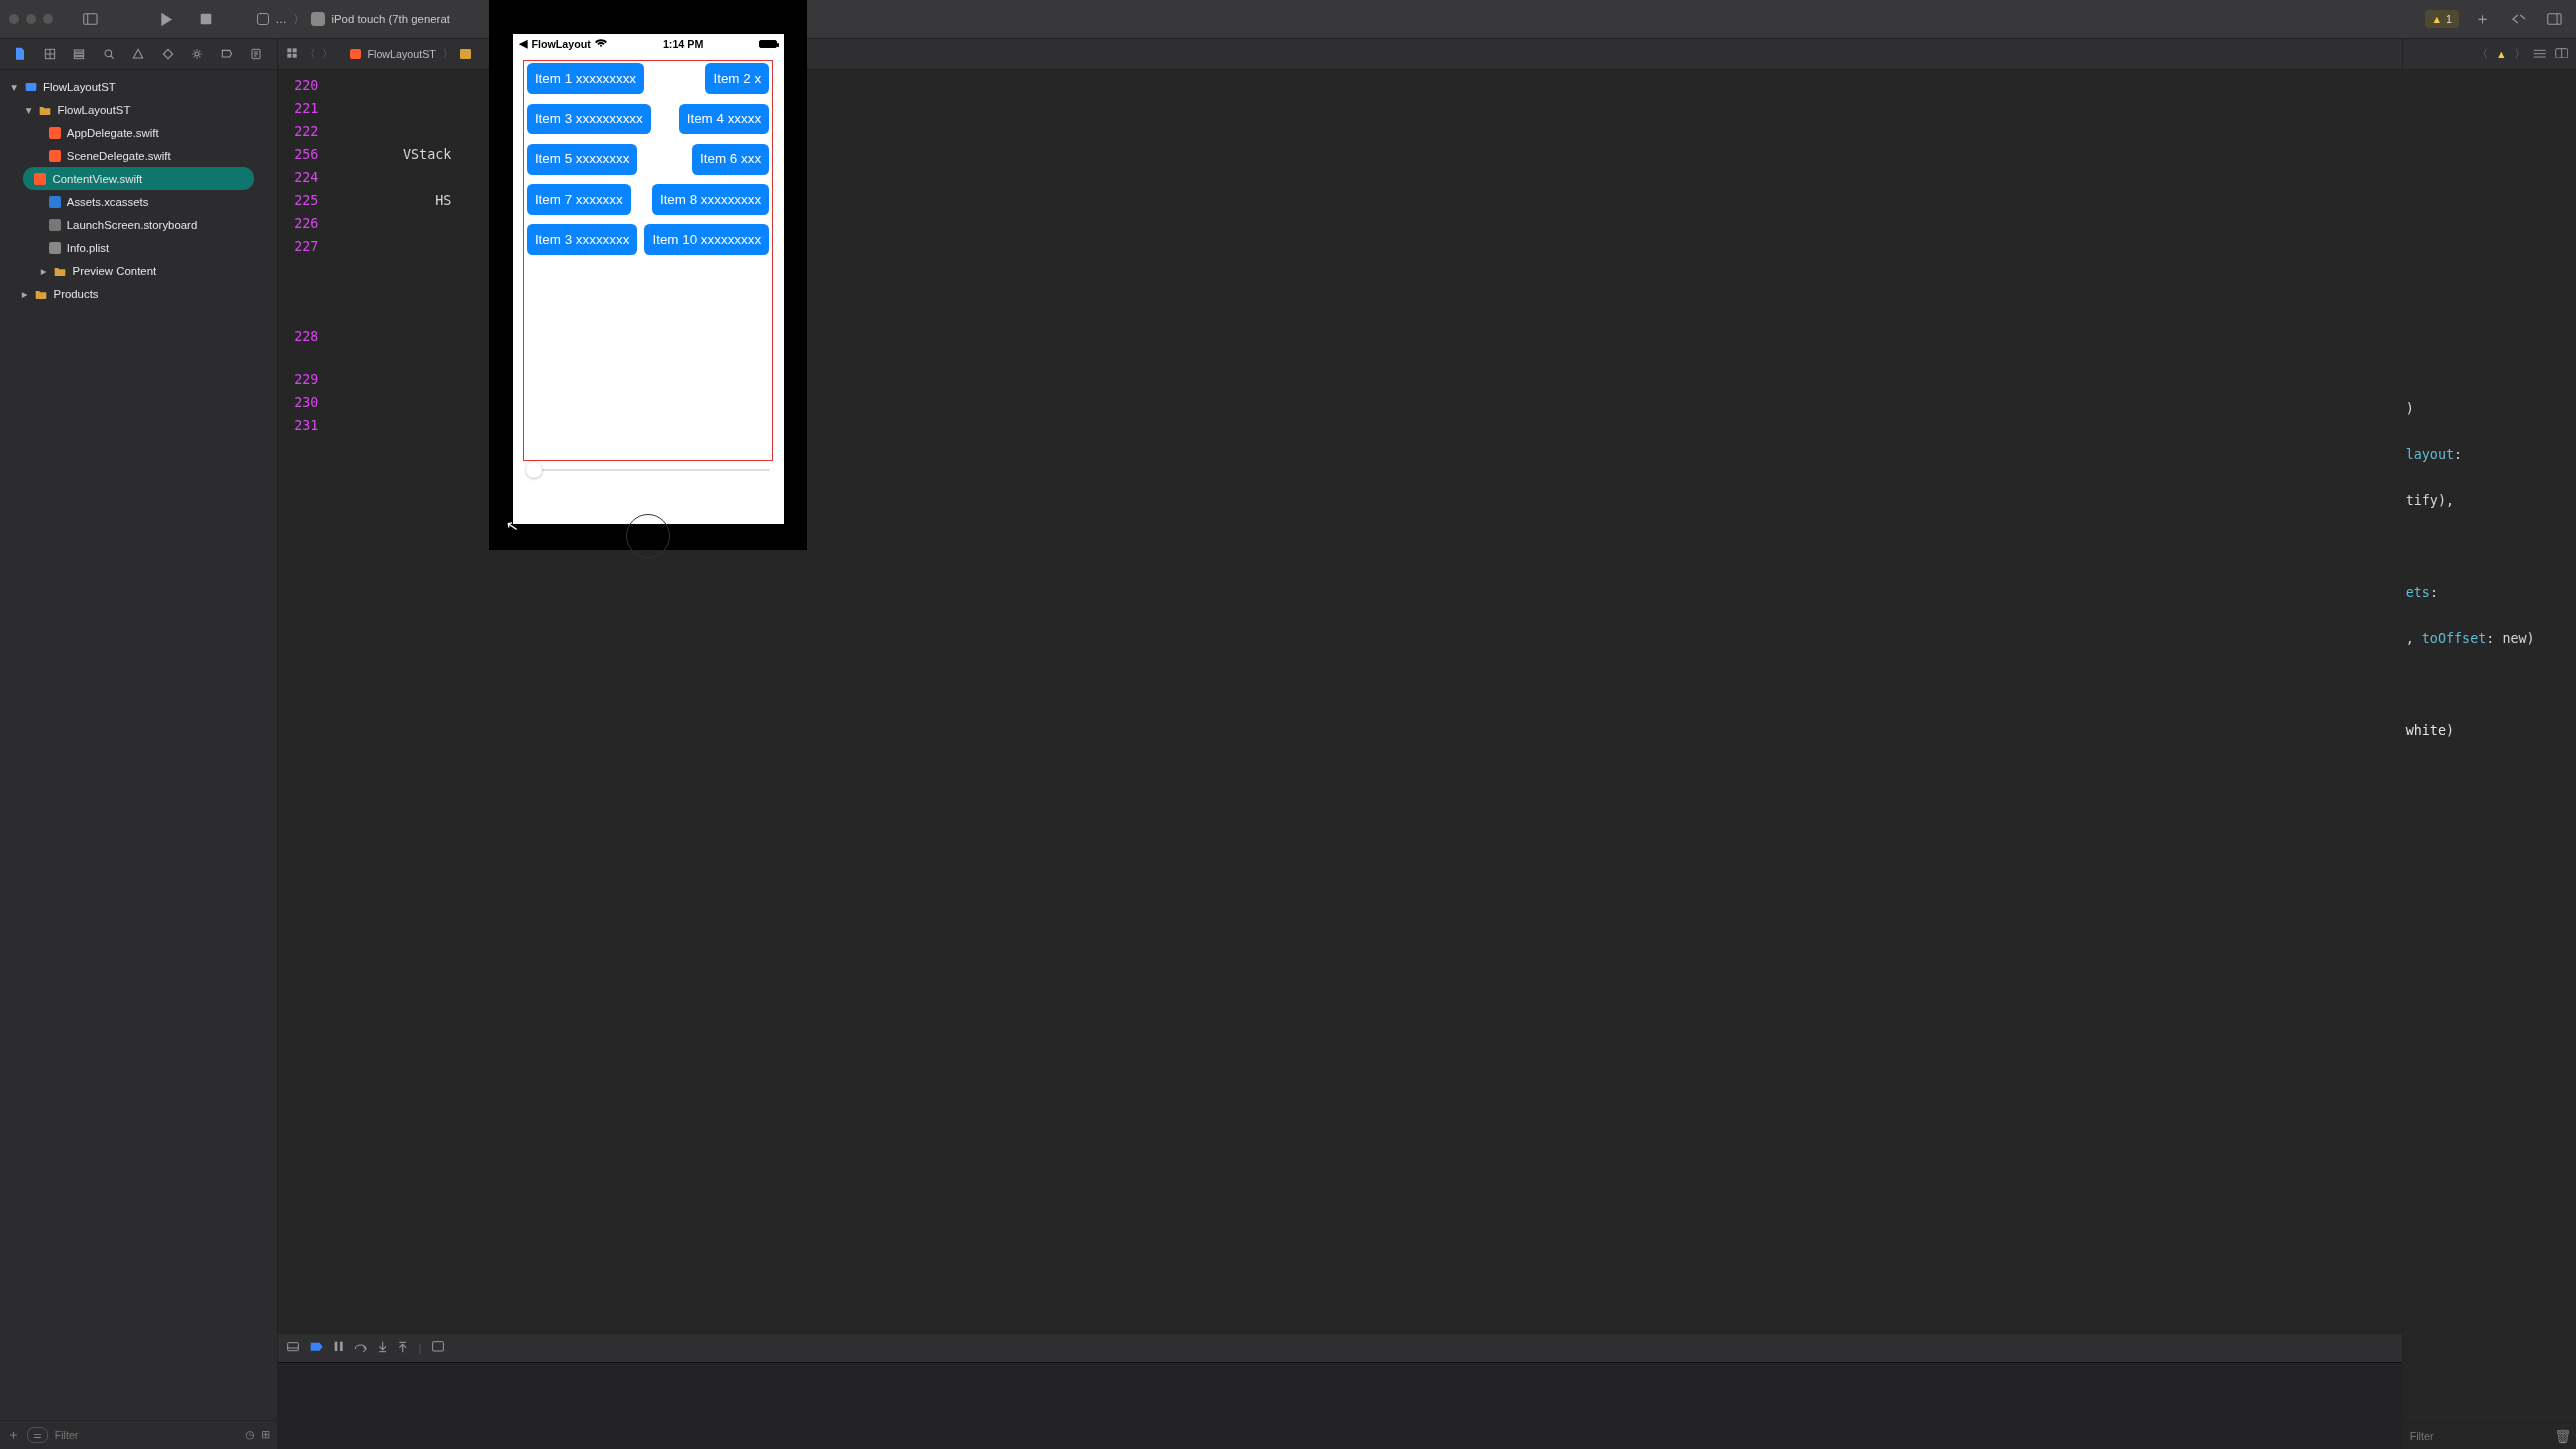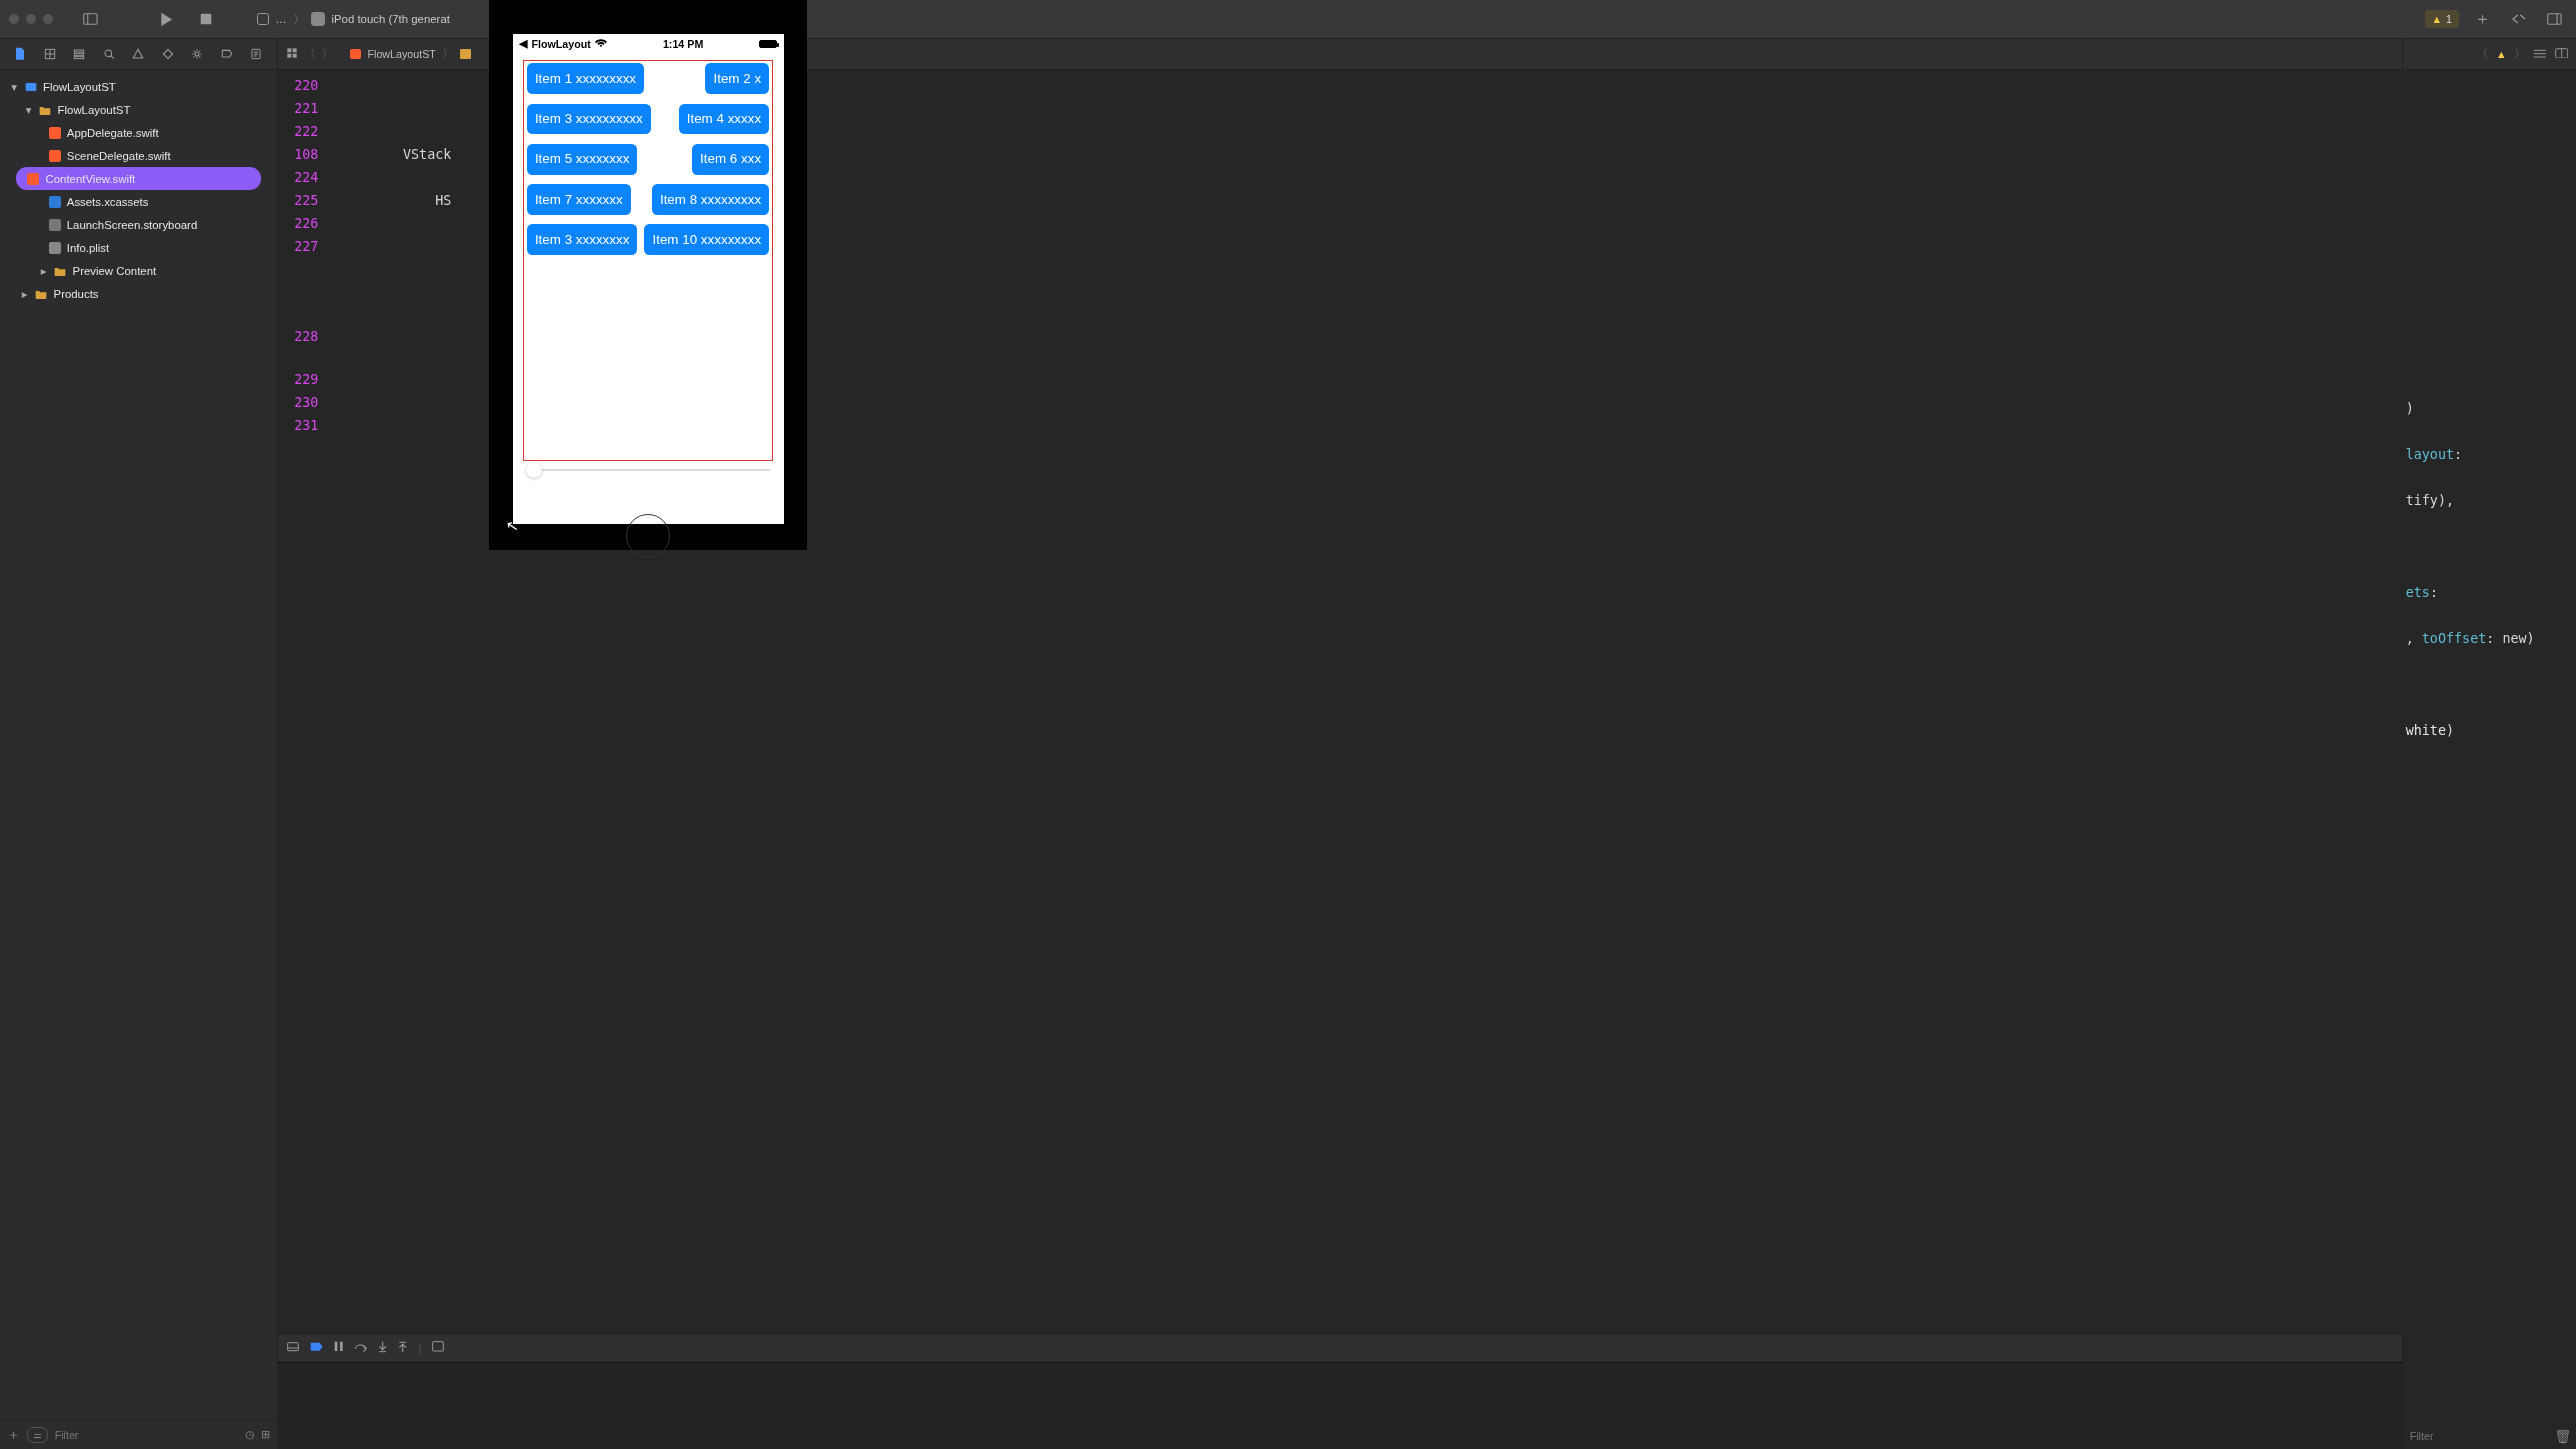--- a/index.html
+++ b/index.html
@@ -82,21 +82,21 @@
 
   
   .navigator {
     width: 278px; background:#2c2c2e; border-right:0.7px solid #222;
     display:flex; flex-direction:column;
   }
   .tree { flex:1; padding: 5.4px 0; overflow:auto; font-size:11.4px; }
   .row { display:flex; align-items:center; height:23px; gap:5.4px; padding-right:6.7px; color:#e6e6e8; }
   .row .arrow { width:9.4px; text-align:center; color:#aaa; }
   .row .ficon { width:13.4px; height:13.4px; display:flex; align-items:center; justify-content:center; }
-  .row.selected { background:#8b5cf6; border-radius:11px; margin:0 16px; padding-left:0; }
+  .row.selected { background:#0f766e; border-radius:11px; margin:0 23px; padding-left:0; }
   .ind0 { padding-left: 9.4px; }
   .ind1 { padding-left: 24px; }
   .ind2 { padding-left: 48px; }
   .folder-blue { color:#3f8efc; }
   .folder-yellow { color:#d9a13b; }
   .swift-orange { background:#ff5b30; border-radius:2px; width:12px; height:12px; }
   .assets-blue { background:#2d7bd6; border-radius:2px; width:12px; height:12px; }
   .sb-gray { background:#777; border-radius:2px; width:12px; height:12px; }
   .plist-gray { background:#888; border-radius:2px; width:12px; height:12px; }
   .nav-filter {
@@ -418,21 +418,21 @@
         <span>⊞</span>
       </div>
     </div>
 
     <div class="editor">
       <div class="code-area">
         <div class="gutter">
 <div>220</div>
 <div>221</div>
 <div>222</div>
-<div>108</div>
+<div>256</div>
 <div>224</div>
 <div>225</div>
 <div>226</div>
 <div>227</div>
 <div style="height:67px"></div>
 <div>228</div>
 <div style="height:20px"></div>
 <div>229</div>
 <div>230</div>
 <div>231</div>

